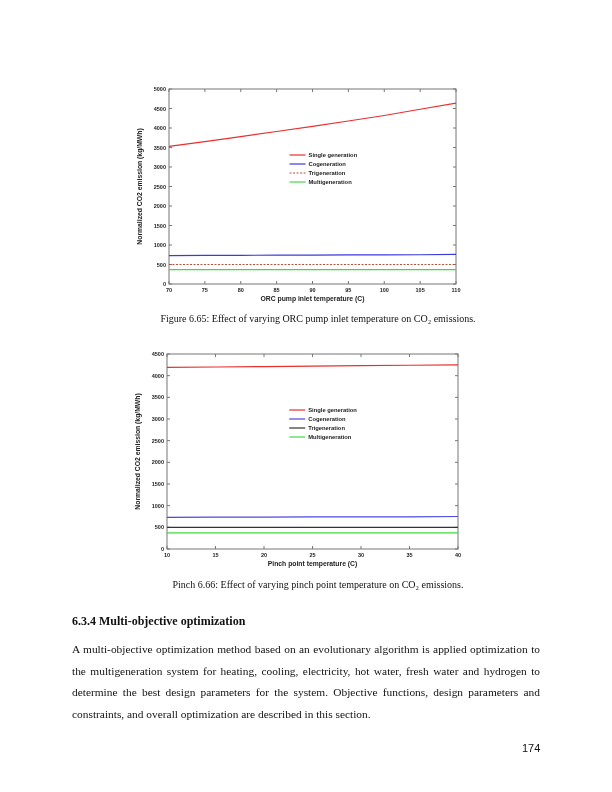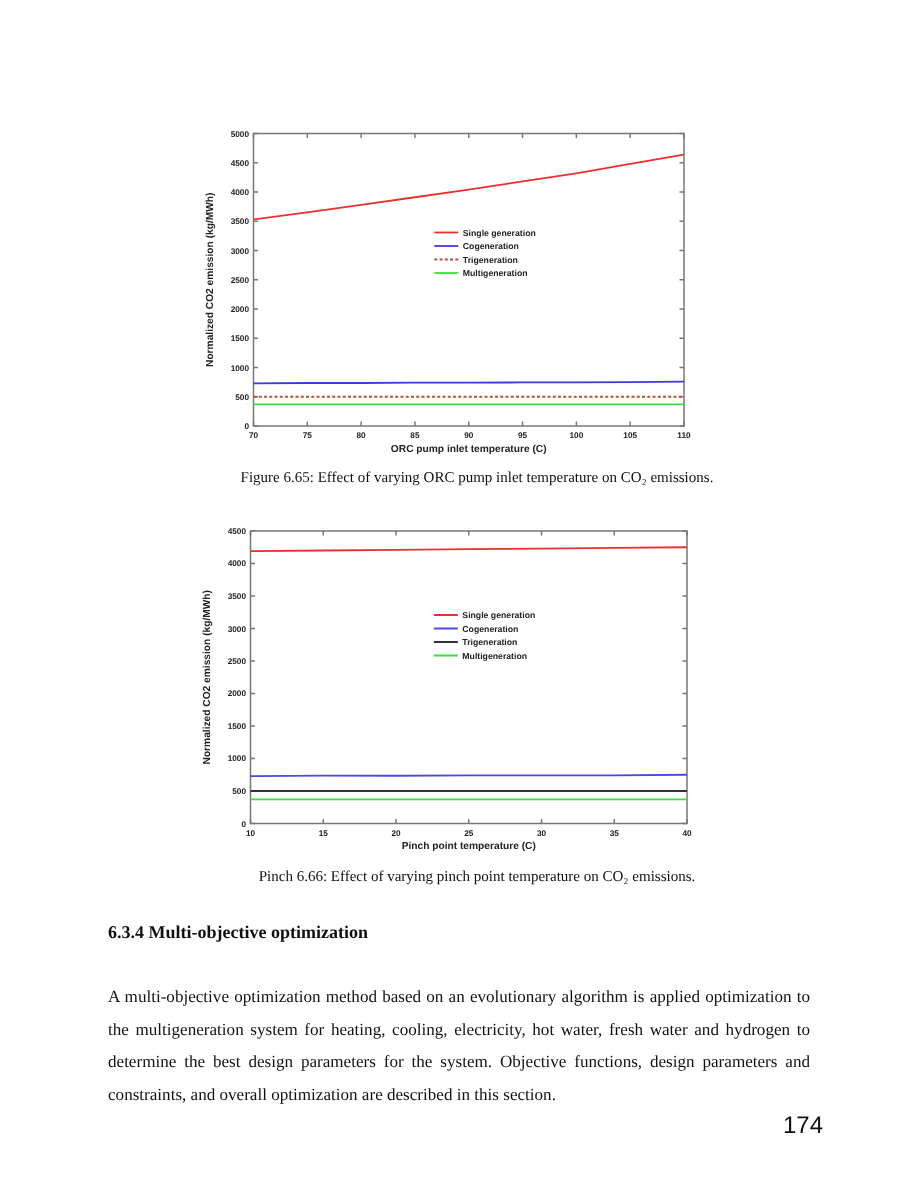--- a/index.html
+++ b/index.html
@@ -4,22 +4,22 @@
 <style>
   html, body { margin:0; padding:0; background:#ffffff; }
   body { width:612px; height:792px; position:relative; overflow:hidden;
          font-family:"Liberation Serif", serif; color:#111; }
   .chart { position:absolute; }
   .chart svg { display:block; }
   .caption { position:absolute; left:0; width:612px; text-align:center;
              font-size:10px; font-family:"Liberation Serif", serif;margin-left:12px; }
   .heading { position:absolute; left:72px; top:614px; font-weight:bold; font-size:12px; }
   .para { position:absolute; left:72px; top:639px; width:468px; font-size:11.4px;
-          line-height:21.5px; text-align:justify; text-align-last:left;margin-top:16px; }
-  .pagenum { position:absolute; left:522px; top:742px; font-size:16px;
+          line-height:21.5px; text-align:justify; text-align-last:left; }
+  .pagenum { position:absolute; left:522px; top:742px; font-size:11px;
              font-family:"Liberation Sans", sans-serif; }
   .ax text { font-family:"Liberation Sans", sans-serif; }
 </style>
 </head>
 <body>
 
 <div class="chart" style="left:130px;top:82px;">
   <svg id="chart0" width="340" height="222" class="ax">
       <rect x="39" y="7" width="287" height="195" fill="#fff" stroke="#777" stroke-width="1"></rect>
       <line x1="39" x2="42" y1="202" y2="202" stroke="#777"></line>

